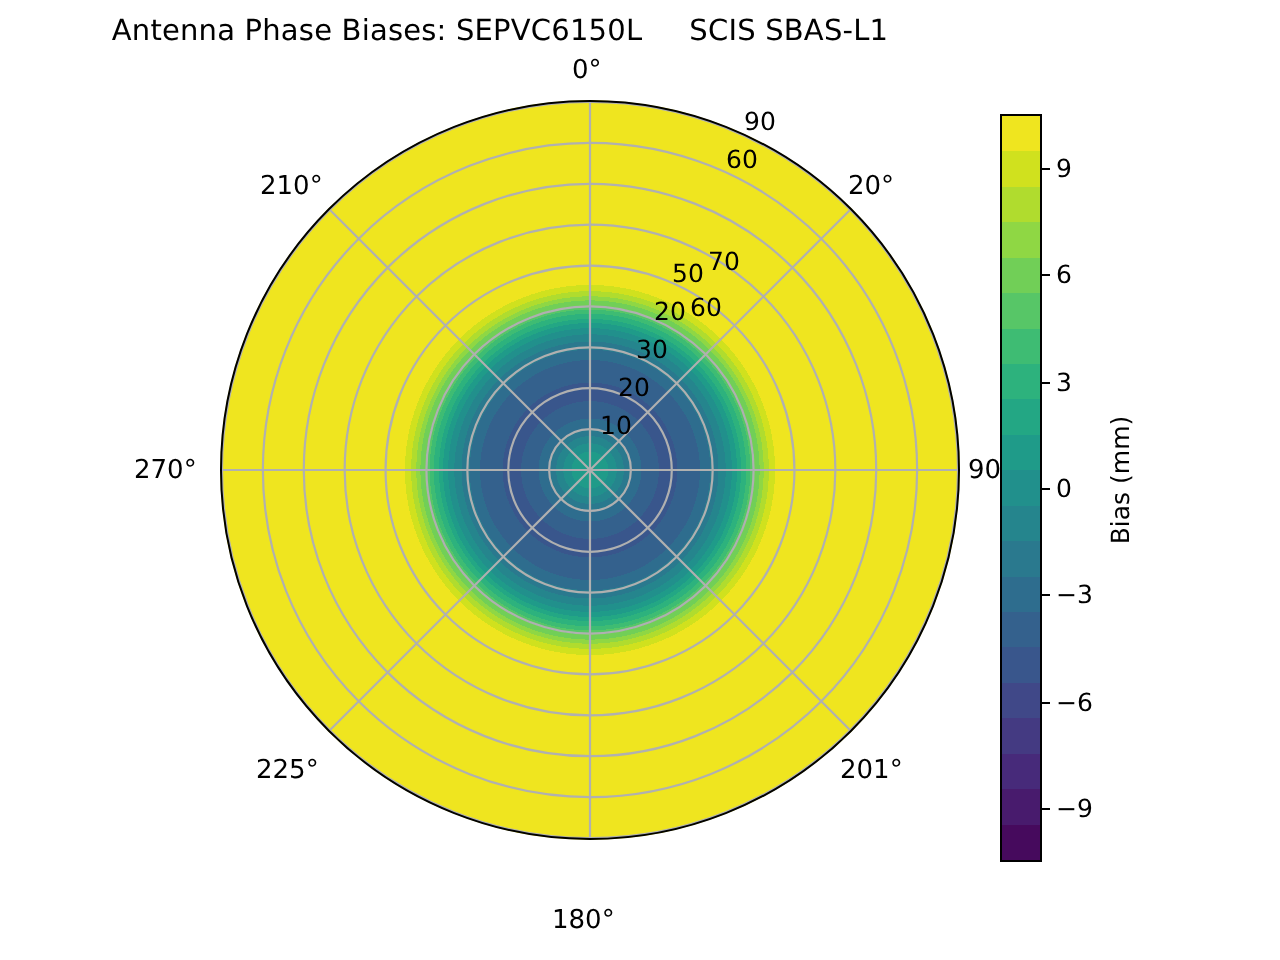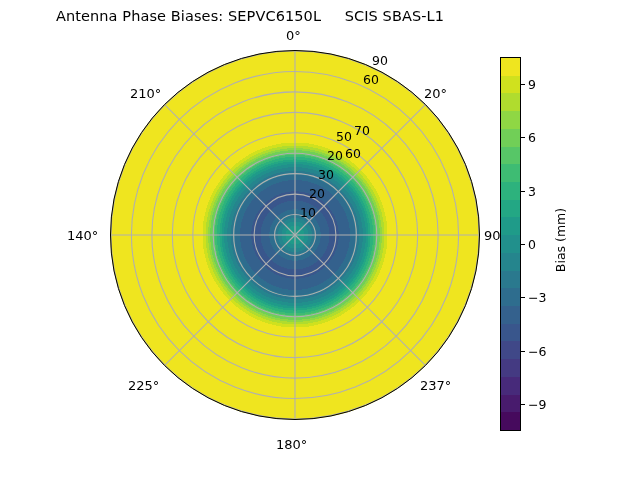--- a/index.html
+++ b/index.html
@@ -129,24 +129,24 @@
         <line x1="185" y1="185" x2="1.00" y2="185.00" stroke="#b0b0b0" stroke-width="1.1"></line>
         <line x1="185" y1="185" x2="54.89" y2="54.89" stroke="#b0b0b0" stroke-width="1.1"></line>
       </svg>
 
     <div class="polar-outline"></div>
   </div>
 
   <div class="ang-label" style="left:286px;top:28px;">0°</div>
   <div class="ang-label" style="left:424px;top:86px;">20°</div>
   <div class="ang-label" style="left:484px;top:228px;">90</div>
-  <div class="ang-label" style="left:420px;top:378px;">237°</div>
-  <div class="ang-label" style="left:276px;top:437px;">180°</div>
+  <div class="ang-label" style="left:420px;top:378px;">201°</div>
+  <div class="ang-label" style="left:276px;top:453px;">180°</div>
   <div class="ang-label" style="left:128px;top:378px;">225°</div>
-  <div class="ang-label" style="left:67px;top:228px;">140°</div>
+  <div class="ang-label" style="left:67px;top:228px;">270°</div>
   <div class="ang-label" style="left:130px;top:86px;">210°</div>
 
   <div class="rad-label" style="left:300px;top:205px;">10</div>
   <div class="rad-label" style="left:309px;top:186px;">20</div>
   <div class="rad-label" style="left:318px;top:167px;">30</div>
   <div class="rad-label" style="left:327px;top:148px;">20</div>
   <div class="rad-label" style="left:336px;top:129px;">50</div>
   <div class="rad-label" style="left:345px;top:110px;margin-top:36px;">60</div>
   <div class="rad-label" style="left:354px;top:91px;margin-top:32px;">70</div>
   <div class="rad-label" style="left:363px;top:72px;">60</div>

